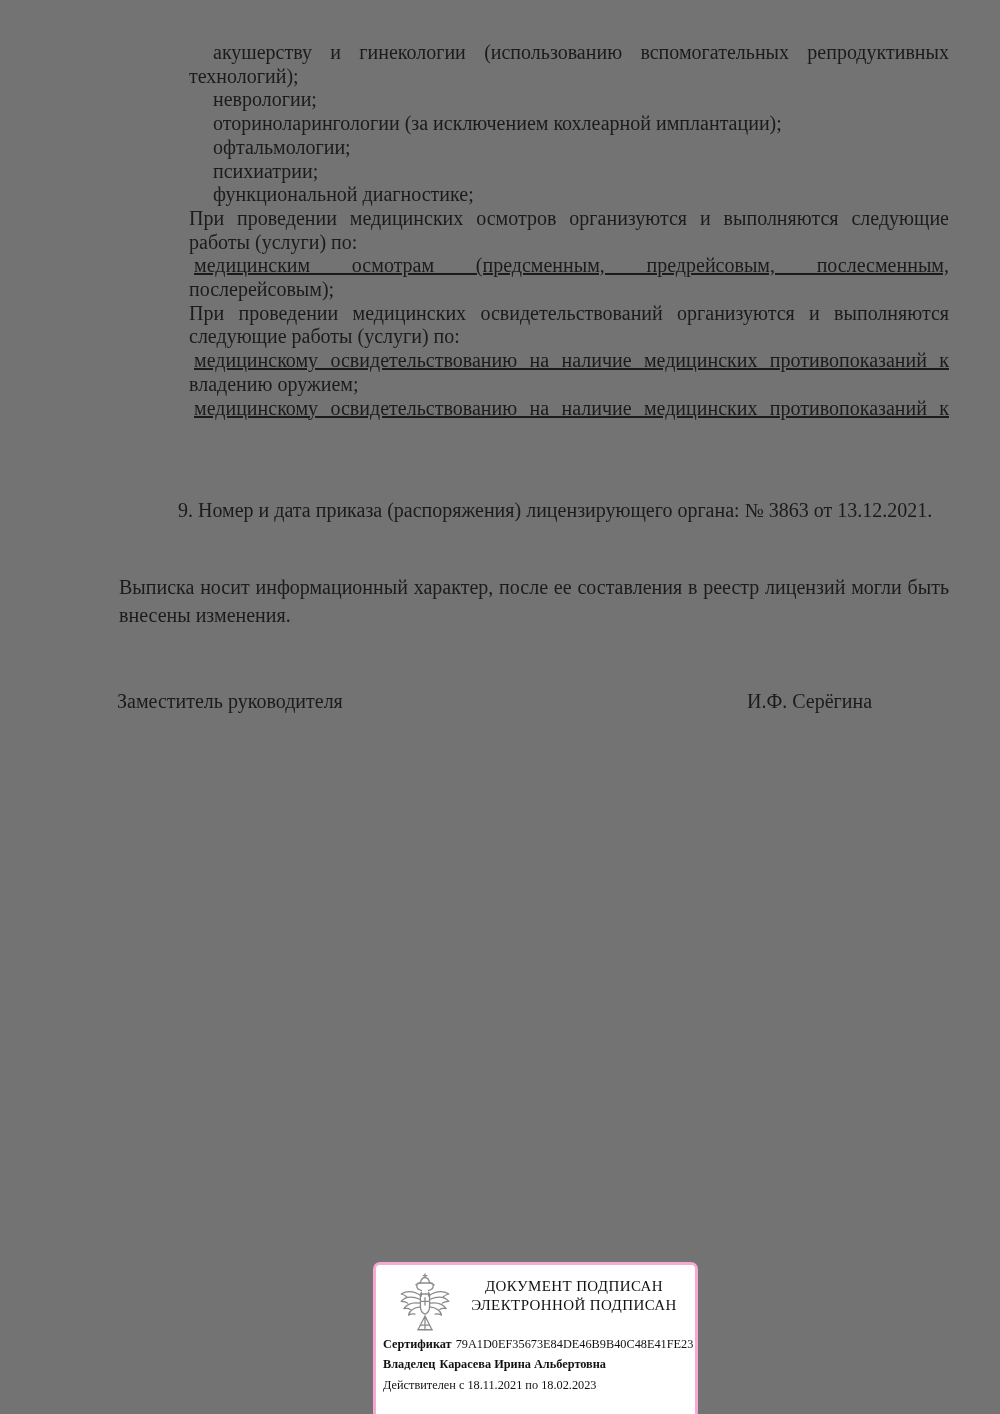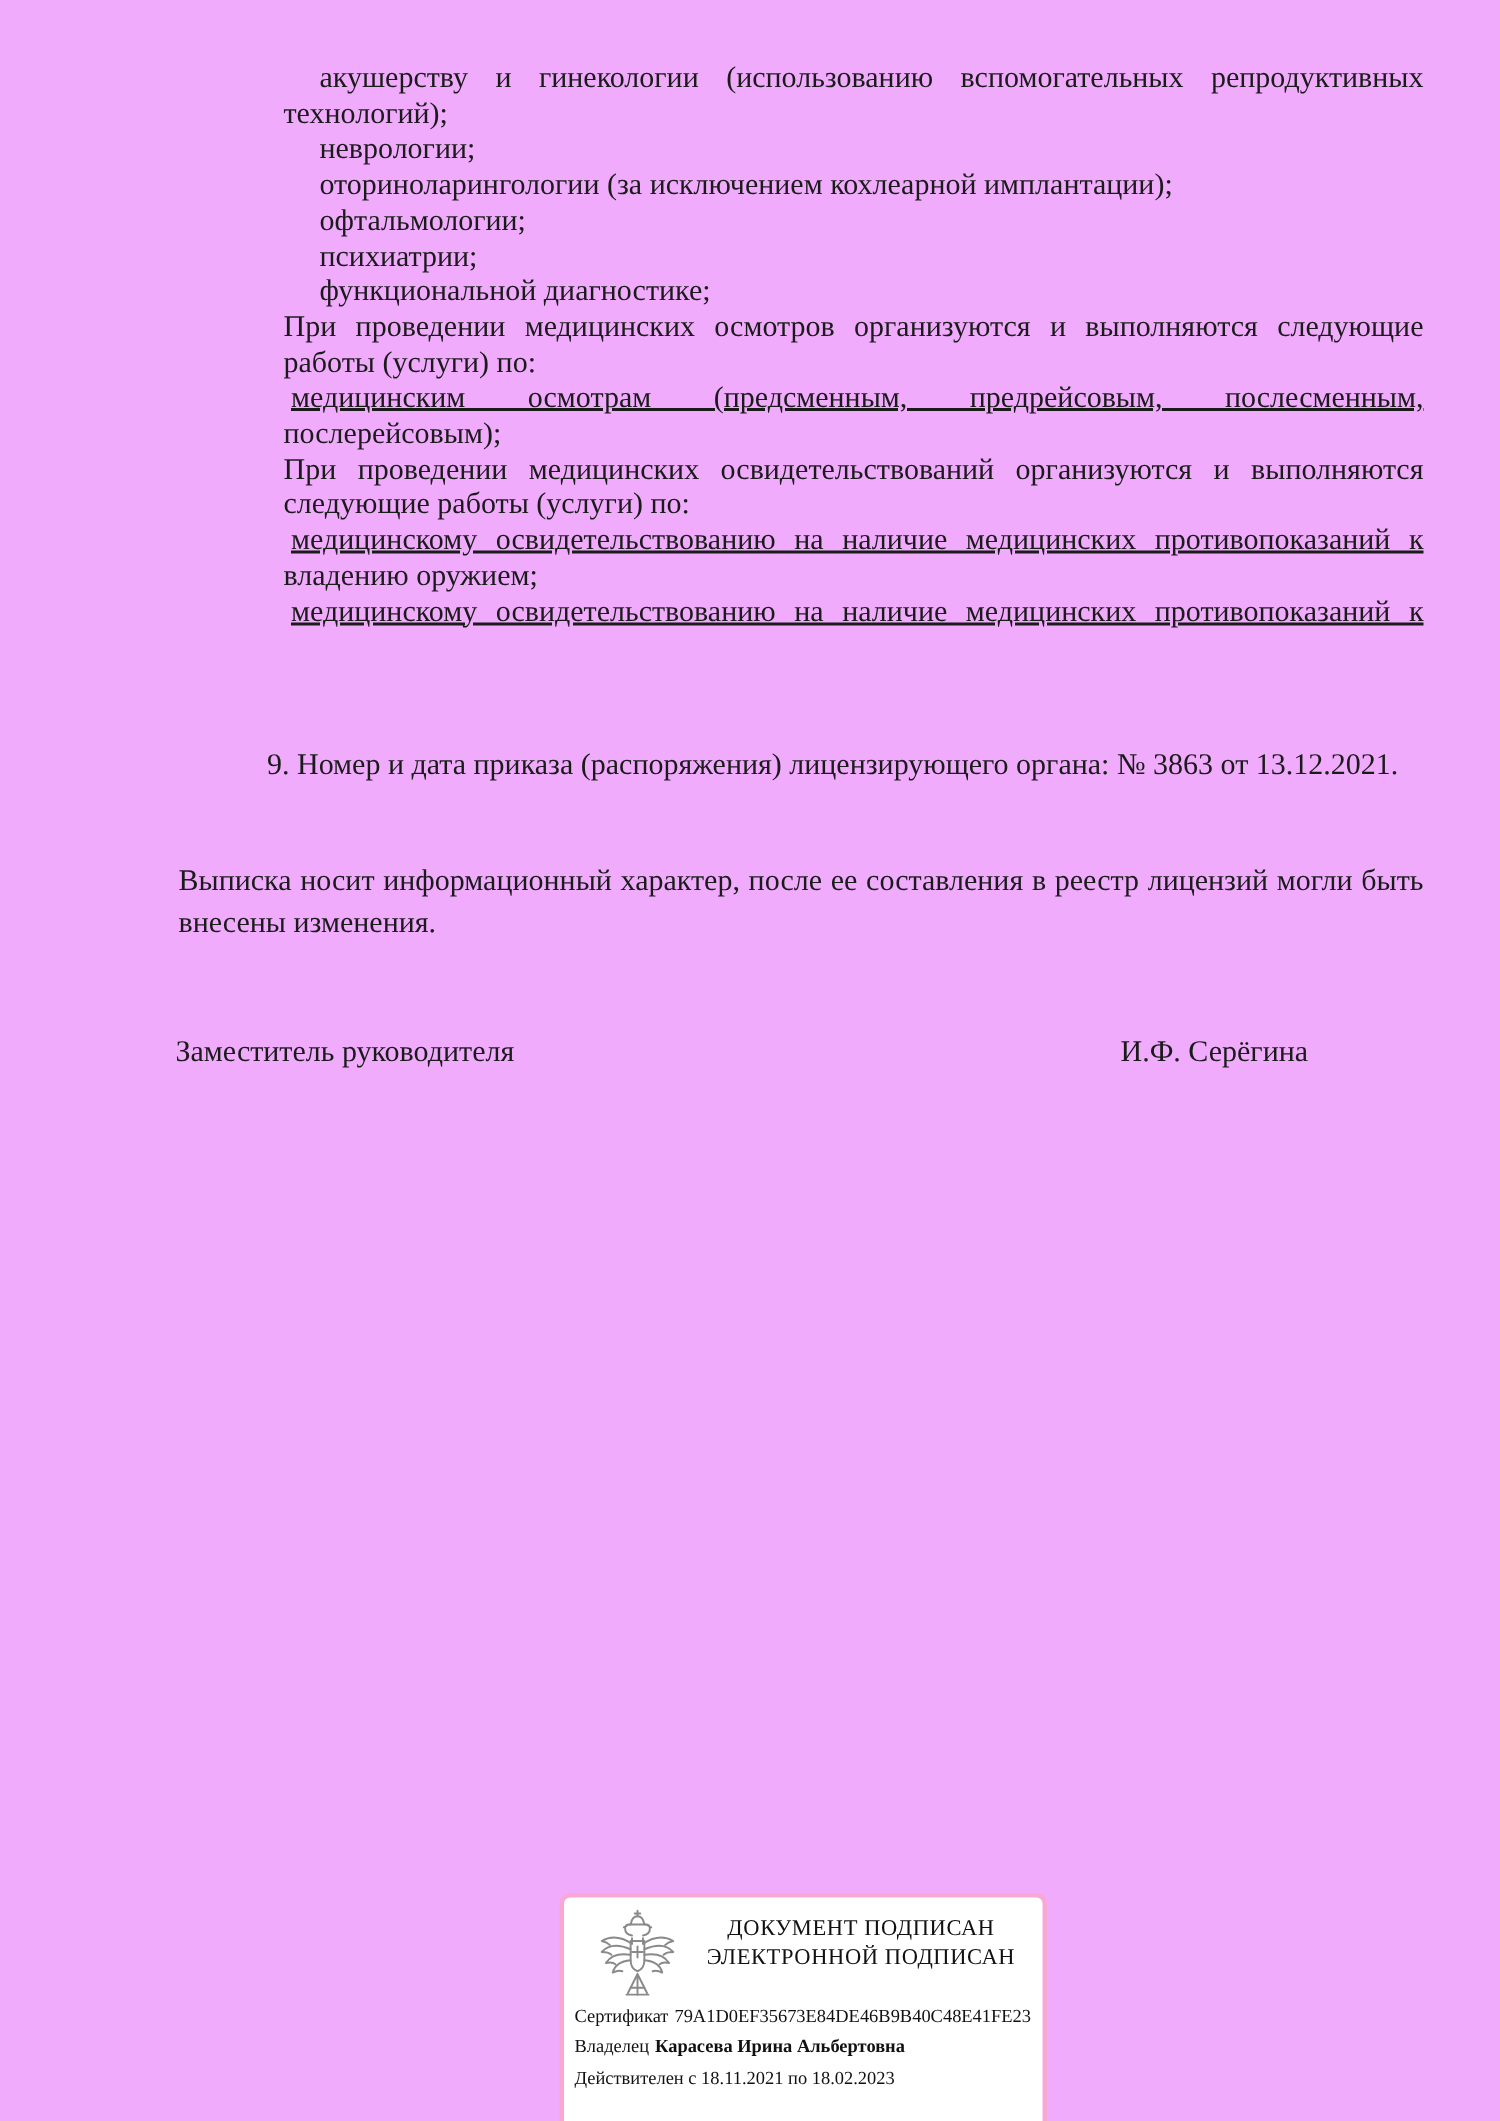--- a/index.html
+++ b/index.html
@@ -1,21 +1,21 @@
 <!DOCTYPE html>
 <html><head>
 <meta charset="utf-8">
 <style>
   html, body { margin: 0; padding: 0; background: #e8e8e8; }
   .page {
     position: relative;
     width: 1000px;
     height: 1414px;
     margin: 0 auto;
-    background: #f0abfc;
+    background: #737373;
     font-family: "Liberation Serif", "DejaVu Serif", serif;
     color: #1b1b1b;
     overflow: hidden;
   }
   
   .body-block {
     position: absolute;
     left: 189px;
     top: 41px;
     width: 760px;
@@ -87,21 +87,21 @@
   .stamp-info {
     position: absolute;
     left: 7px;
     top: 69px;
     width: 314px;
     font-size: 12.3px;
     line-height: 20.4px;
     white-space: nowrap;
     color: #111111;
   }
-  .stamp-info .lbl { margin-right: 4px; }
+  .stamp-info .lbl { margin-right: 4px; font-weight: bold; }
   .stamp-info .bold { font-weight: bold; }
 </style>
 </head>
 <body>
 
 <div class="page">
 
   <div class="body-block">
     <div class="ln jl i24">акушерству и гинекологии (использованию вспомогательных репродуктивных</div>
     <div class="ln">технологий);</div>

